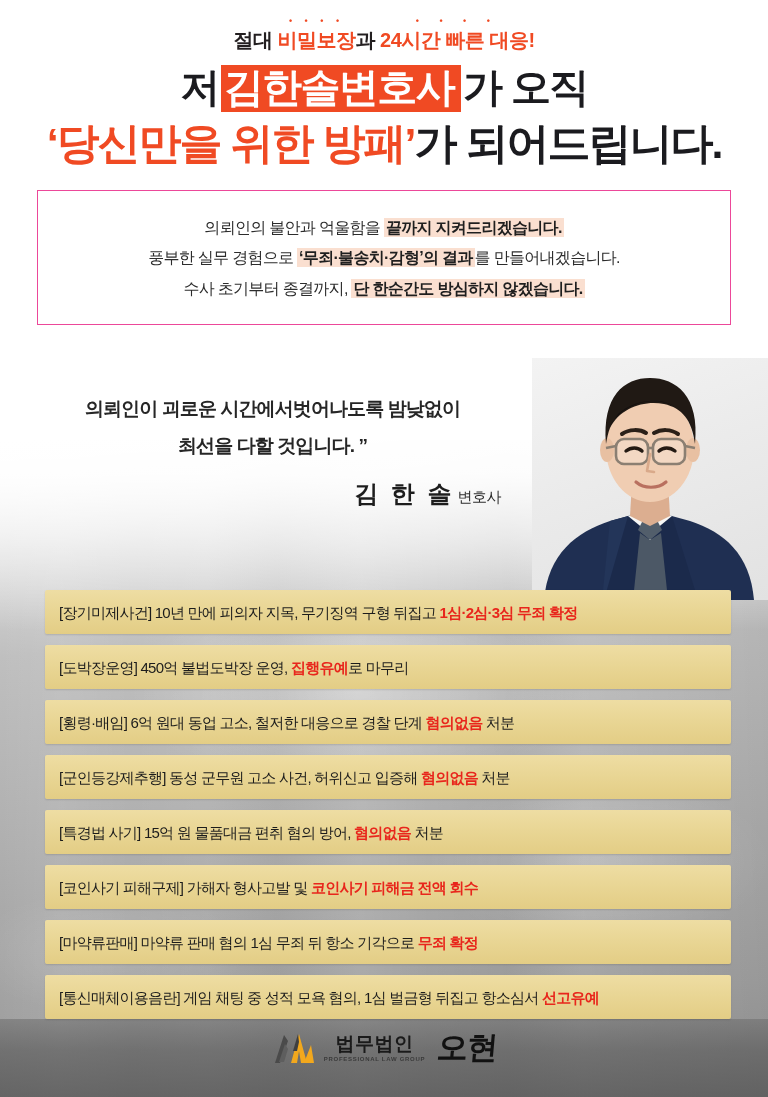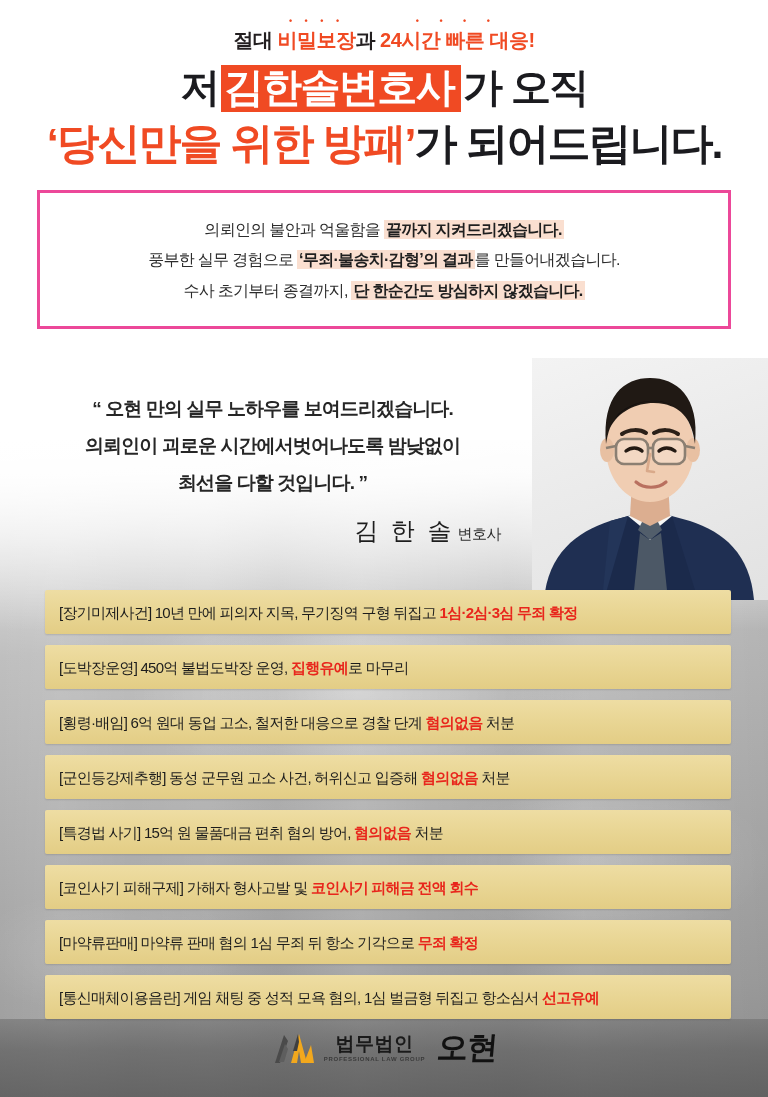--- a/index.html
+++ b/index.html
@@ -134,21 +134,21 @@
     color: #1b1b1f;
     line-height: 1.2;
     white-space: nowrap;
   }
   .title-2 .accent { color: #f04a23; }
 
   
   .promise {
     margin: 20px auto 0 auto;
     width: 694px;
-    border: 3px solid #ec4899;
+    border: 1px solid #ec4899;
     background: #ffffff;
     padding: 22px 18px 20px 18px;
     text-align: center;
   }
   .promise-line {
     font-size: 16px;
     color: #2c2c2c;
     letter-spacing: -0.7px;
     line-height: 1.9;
     white-space: nowrap;
@@ -178,21 +178,21 @@
   }
   .quote-mark { font-weight: 700; }
   .attribution {
     margin-top: 14px;
     padding-right: 44px;
     text-align: right;
     white-space: nowrap;
   }
   .attribution .who {
     font-size: 24px;
-    font-weight: 400;
+    font-weight: 700;
     color: #1d1d1d;
     letter-spacing: 3px;
   }
   .attribution .role {
     font-size: 15px;
     font-weight: 400;
     color: #2b2b2b;
     letter-spacing: -0.5px;
     margin-left: 3px;
   }
@@ -350,24 +350,20 @@
         <path d="M94 93 C99 89 106 89 110 93" stroke="#241a13" stroke-width="3.4" fill="none" stroke-linecap="round"></path>
         <path d="M127 93 C131 89 138 89 143 93" stroke="#241a13" stroke-width="3.4" fill="none" stroke-linecap="round"></path>
 
         <path d="M118 96 L115 113 L122 114" stroke="#d9a98a" stroke-width="2.6" fill="none" stroke-linecap="round" stroke-linejoin="round"></path>
 
         <path d="M104 124 C112 131 126 131 134 124" stroke="#b9705f" stroke-width="3.2" fill="none" stroke-linecap="round"></path>
       </svg>
     </div>
 
     <div class="quote-wrap">
-      <div class="quote-line">
-        <span class="quote-mark">“</span>
-        <span>오현 만의 실무 노하우를 보여드리겠습니다.</span>
-      </div>
       <div class="quote-line">
         <span>의뢰인이 괴로운 시간에서벗어나도록 밤낮없이</span>
       </div>
       <div class="quote-line">
         <span>최선을 다할 것입니다.</span>
         <span class="quote-mark">”</span>
       </div>
       <div class="attribution">
         <span class="who">김 한 솔</span><span class="role">변호사</span>
       </div>

